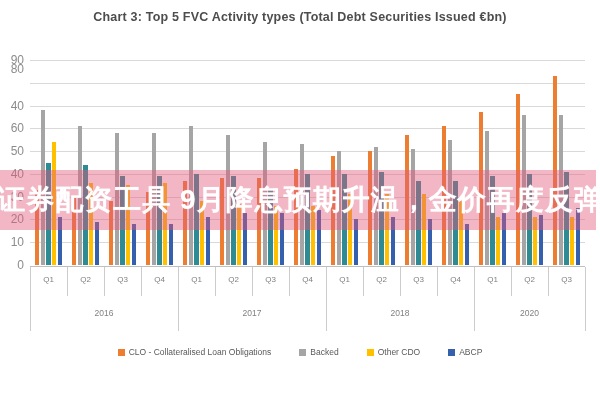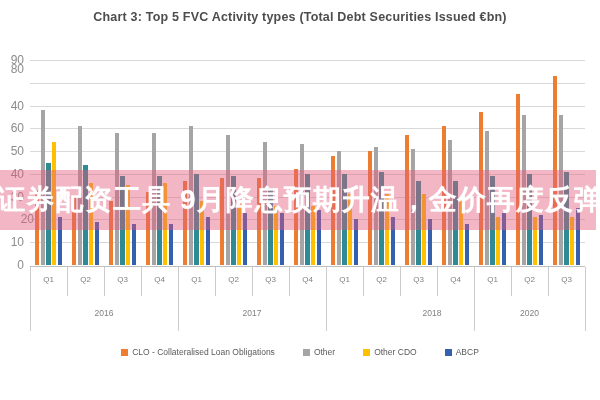--- a/index.html
+++ b/index.html
@@ -32,21 +32,21 @@
 <body>
 
 <div id="screen">
   <div class="chart-title">Chart 3: Top 5 FVC Activity types (Total Debt Securities Issued €bn)</div>
 
   <div id="plot">
       <div class="y-label" style="left: 2px; top: 261px;">0</div>
       <div class="gridline" style="left: 30px; top: 242.222px; width: 555px;"></div>
       <div class="y-label" style="left: 2px; top: 238.222px;">10</div>
       <div class="gridline" style="left: 30px; top: 219.444px; width: 555px;"></div>
-      <div class="y-label" style="left: 12px; top: 215.444px;">20</div>
+      <div class="y-label" style="left: 2px; top: 215.444px;">20</div>
       <div class="gridline" style="left: 30px; top: 196.667px; width: 555px;"></div>
       <div class="y-label" style="left: 2px; top: 192.667px;">30</div>
       <div class="gridline" style="left: 30px; top: 173.889px; width: 555px;"></div>
       <div class="y-label" style="left: 2px; top: 169.889px;">40</div>
       <div class="gridline" style="left: 30px; top: 151.111px; width: 555px;"></div>
       <div class="y-label" style="left: 2px; top: 147.111px;">50</div>
       <div class="gridline" style="left: 30px; top: 128.333px; width: 555px;"></div>
       <div class="y-label" style="left: 2px; top: 124.333px;">60</div>
       <div class="gridline" style="left: 30px; top: 105.556px; width: 555px;"></div>
       <div class="y-label" style="left: 2px; top: 101.556px;">40</div>
@@ -160,39 +160,39 @@
       <div class="q-label" style="left: 474px; top: 275px; width: 37px;">Q1</div>
       <div class="sep" style="left: 474px; top: 267px; height: 29px;"></div>
       <div class="q-label" style="left: 511px; top: 275px; width: 37px;">Q2</div>
       <div class="sep" style="left: 511px; top: 267px; height: 29px;"></div>
       <div class="q-label" style="left: 548px; top: 275px; width: 37px;">Q3</div>
       <div class="sep" style="left: 548px; top: 267px; height: 29px;"></div>
       <div class="yr-label" style="left: 30px; top: 308px; width: 148px;">2016</div>
       <div class="sep" style="left: 30px; top: 267px; height: 64px;"></div>
       <div class="yr-label" style="left: 178px; top: 308px; width: 148px;">2017</div>
       <div class="sep" style="left: 178px; top: 267px; height: 64px;"></div>
-      <div class="yr-label" style="left: 326px; top: 308px; width: 148px; padding-left: 32px;">2018</div>
+      <div class="yr-label" style="left: 326px; top: 308px; width: 148px;">2018</div>
       <div class="sep" style="left: 326px; top: 267px; height: 64px;"></div>
       <div class="yr-label" style="left: 474px; top: 308px; width: 111px;">2020</div>
       <div class="sep" style="left: 474px; top: 267px; height: 64px;"></div>
       <div class="sep" style="left: 585px; top: 267px; height: 64px;"></div>
     </div>
 
   <div class="overlay-banner">
     <span>证券配资工具 9月降息预期升温，金价再度反弹</span>
   </div>
 
   <div class="legend" id="legend">
       <div class="legend-item">
         <div class="legend-swatch" style="background: rgb(237, 125, 49);"></div>
         <div class="legend-text">CLO  - Collateralised Loan Obligations</div>
       </div>
       <div class="legend-item">
         <div class="legend-swatch" style="background: rgb(165, 165, 165);"></div>
-        <div class="legend-text">Other</div>
+        <div class="legend-text">Backed</div>
       </div>
       <div class="legend-item">
         <div class="legend-swatch" style="background: rgb(255, 192, 0);"></div>
         <div class="legend-text">Other CDO</div>
       </div>
       <div class="legend-item">
         <div class="legend-swatch" style="background: rgb(53, 96, 173);"></div>
         <div class="legend-text">ABCP</div>
       </div>
     </div>

